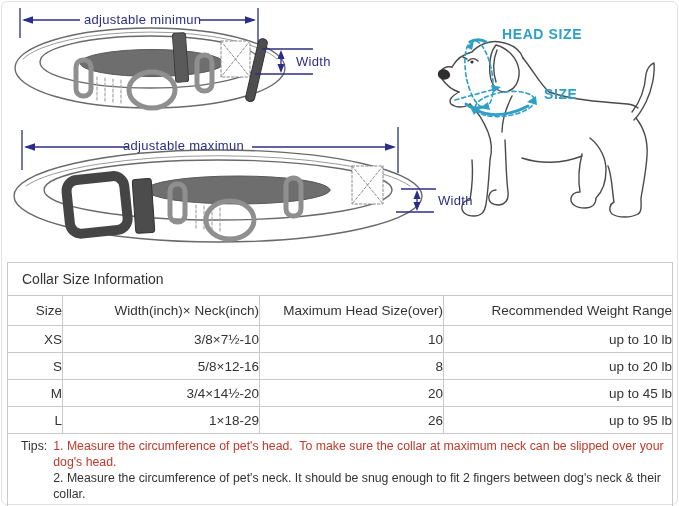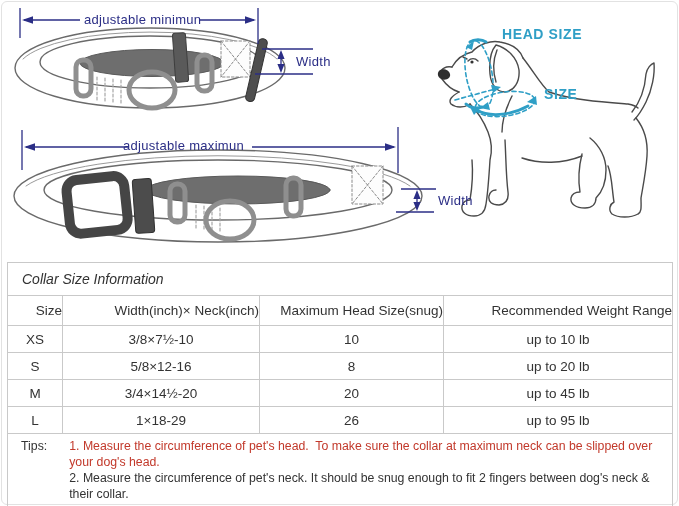--- a/index.html
+++ b/index.html
@@ -17,26 +17,26 @@
   }
   
   .size-table{
     position:absolute;left:7px;top:262px;width:665px;border-collapse:collapse;table-layout:fixed;
     font-size:13.5px;color:#333;
   }
   .size-table td,.size-table th{
     border:1px solid #c9c9c9;text-align:center;vertical-align:middle;
     font-weight:normal;padding:0;
   }
-  .size-table .title-cell{text-align:left;padding-left:14px;height:32px;font-size:14px;font-style:italic;}
+  .size-table .title-cell{text-align:left;padding-left:14px;height:32px;font-size:14px;}
   .size-table .head-row th{height:29px;text-align:right;}
-  .size-table .data-row td{height:26px;}
+  .size-table .data-row td{height:26px;text-align:right;}
   .tips-cell{height:40px;}
   .tips-wrap{display:flex;align-items:flex-start;text-align:left;font-size:12.3px;line-height:16px;padding:4px 4px 4px 13px;}
-  .tips-label{flex:0 0 auto;margin-right:22px;color:#333;}
+  .tips-label{flex:0 0 auto;margin-right:6px;color:#333;}
   .tip-red{color:#c2392b;white-space:pre-wrap;}
   .tip-black{color:#333;}
 </style>
 </head>
 <body>
 
 <div class="page">
   <div class="frame"></div>
 
   <svg class="diagram-svg" width="679" height="262" viewBox="0 0 679 262">
@@ -181,21 +181,21 @@
         <col style="width:184px">
         <col style="width:229px">
     </colgroup>
     <tbody>
       <tr>
         <td class="title-cell" colspan="4">Collar Size Information</td>
       </tr>
       <tr class="head-row">
         <th>Size</th>
         <th>Width(inch)× Neck(inch)</th>
-        <th>Maximum Head Size(snug)</th>
+        <th>Maximum Head Size(over)</th>
         <th>Recommended Weight Range</th>
       </tr>
       <tr class="data-row">
         <td>XS</td>
         <td>3/8×7½-10</td>
         <td>10</td>
         <td>up to 10 lb</td>
       </tr>
       <tr class="data-row">
         <td>S</td>

